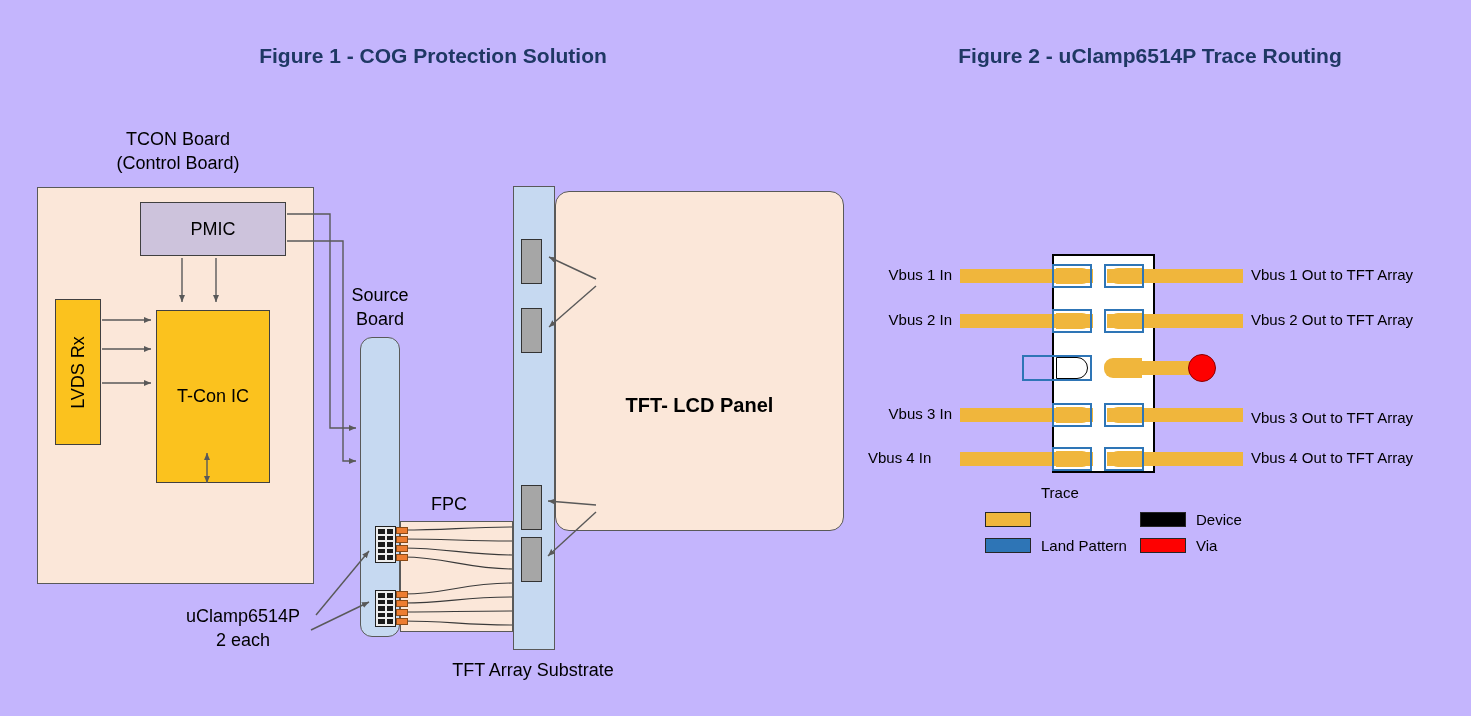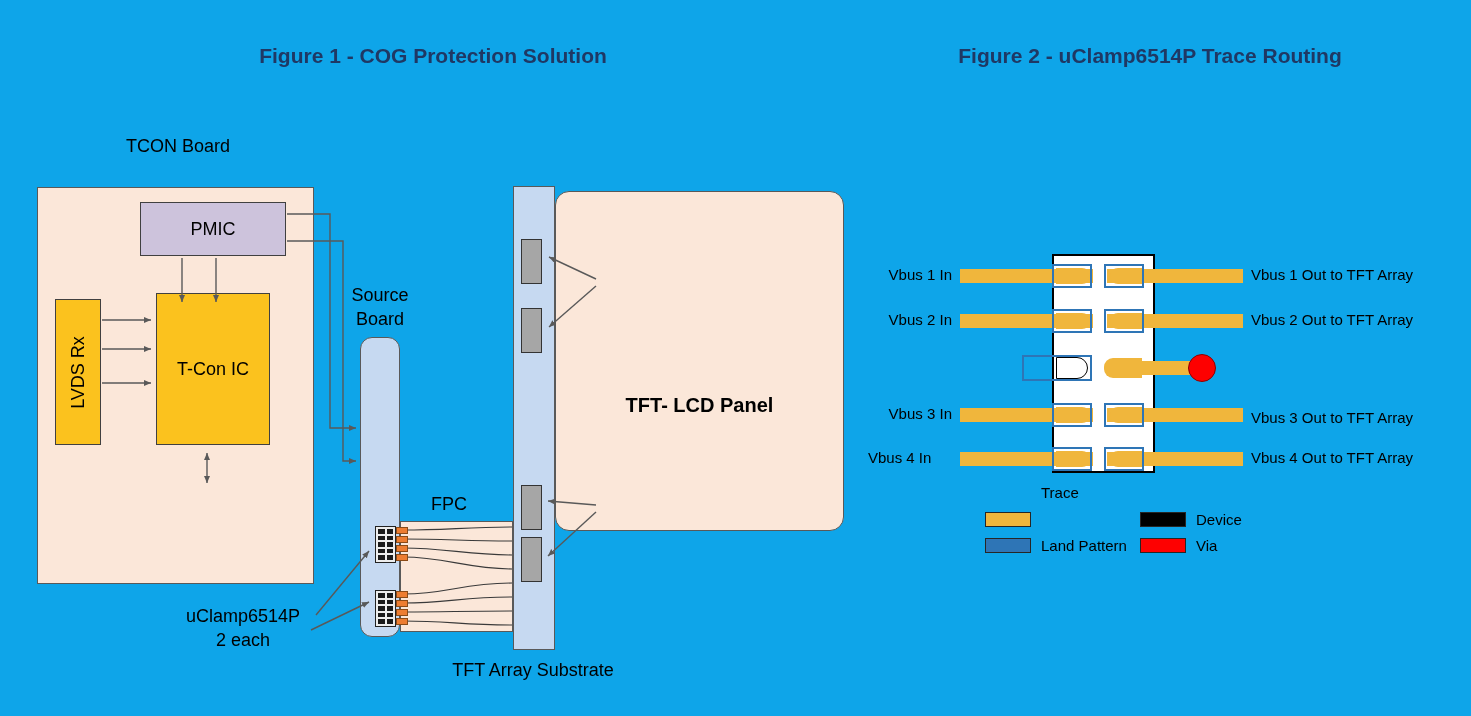--- a/index.html
+++ b/index.html
@@ -7,21 +7,21 @@
     --lav:#CDC3DC;
     --gold:#FBC21E;
     --tracegold:#F0B63C;
     --blue:#C6D9F1;
     --landblue:#2E75B6;
     --line:#595959;
     --navy:#1F3864;
   }
   *{box-sizing:border-box;margin:0;padding:0;}
   body{font-family:"Liberation Sans",sans-serif;background:#fff;}
-  #canvas{position:relative;width:1471px;height:716px;background:#0ea5e9;overflow:hidden;}
+  #canvas{position:relative;width:1471px;height:716px;background:#c4b5fd;overflow:hidden;}
 
   .abs{position:absolute;}
   .fig-title{position:absolute;font-weight:bold;font-size:21px;color:var(--navy);text-align:center;}
   .lbl{position:absolute;font-size:18px;color:#000;text-align:center;line-height:24px;}
   .lbl-sm{position:absolute;font-size:15px;color:#000;line-height:18px;white-space:nowrap;}
 
   .block{position:absolute;border:1.5px solid #404040;display:flex;align-items:center;justify-content:center;font-size:18px;color:#000;z-index:2;}
   .board{position:absolute;border:1.5px solid var(--line);background:var(--peach);z-index:1;}
 
   .driver-ic{position:absolute;left:521px;width:21px;height:45px;background:#A6A6A6;border:1px solid #333;z-index:3;}
@@ -45,35 +45,36 @@
   .via{position:absolute;left:1188px;top:354px;width:28px;height:28px;border-radius:50%;background:#FE0000;border:1px solid #8b0000;z-index:3;}
   .swatch{position:absolute;width:46px;height:15px;border:1px solid #262626;z-index:2;}
 </style>
 </head>
 <body>
 
 <div id="canvas">
 
   <div class="fig-title" style="left:133px;top:44px;width:600px;">Figure 1 - COG Protection Solution</div>
 
-  <div class="lbl" style="left:78px;top:127px;width:200px;margin-top:7px;">
+  <div class="lbl" style="left:78px;top:127px;width:200px;">
     <div>TCON Board</div>
+    <div>(Control Board)</div>
   </div>
 
   <div class="board" style="left:37px;top:187px;width:277px;height:397px;"></div>
 
   <div class="block" style="left:140px;top:202px;width:146px;height:54px;background:var(--lav);">
     <span>PMIC</span>
   </div>
 
   <div class="block" style="left:55px;top:299px;width:46px;height:146px;background:var(--gold);">
     <span style="transform:rotate(-90deg);white-space:nowrap;">LVDS Rx</span>
   </div>
 
-  <div class="block" style="left:156px;top:293px;width:114px;height:152px;background:var(--gold);justify-content:center;">
+  <div class="block" style="left:156px;top:310px;width:114px;height:173px;background:var(--gold);justify-content:center;">
     <span>T-Con IC</span>
   </div>
 
 
   <div class="lbl" style="left:330px;top:283px;width:100px;">
     <div>Source</div>
     <div>Board</div>
   </div>
   <div class="abs" style="left:360px;top:337px;width:40px;height:300px;background:var(--blue);border:1.5px solid var(--line);border-radius:12px;z-index:2;"></div>
 

